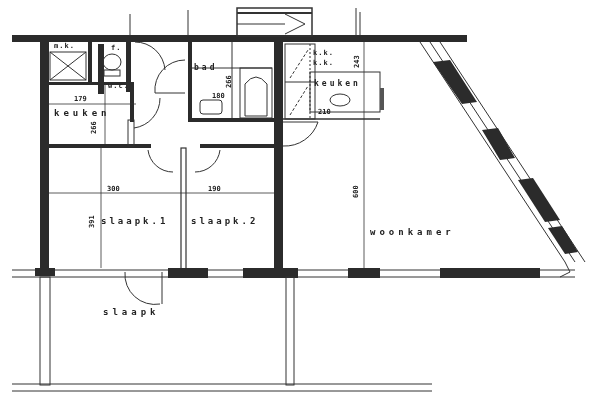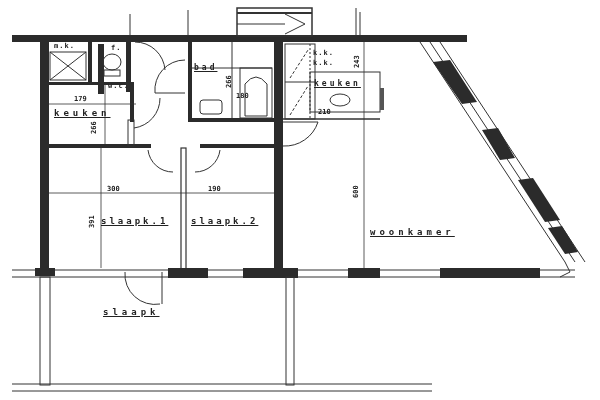--- a/index.html
+++ b/index.html
@@ -1,18 +1,18 @@
 <!DOCTYPE html>
 <html><head>
 <meta charset="utf-8">
 <style>
   html,body{margin:0;padding:0;background:#fff;}
   body{width:600px;height:400px;overflow:hidden;position:relative;font-family:"DejaVu Sans Mono",monospace;}
   svg{position:absolute;left:0;top:0;}
-  .lbl{position:absolute;font-size:9px;font-weight:bold;color:#222;letter-spacing:4px;white-space:nowrap;text-decoration:underline;}
+  .lbl{position:absolute;font-size:9px;font-weight:bold;color:#222;letter-spacing:4px;white-space:nowrap;}
   .dim{position:absolute;font-size:7px;font-weight:bold;color:#222;white-space:nowrap;}
   .vdim{position:absolute;font-size:7px;font-weight:bold;color:#222;transform:rotate(-90deg);transform-origin:left top;white-space:nowrap;}
   .small{position:absolute;font-size:7px;font-weight:bold;color:#222;letter-spacing:1px;white-space:nowrap;}
 </style>
 </head>
 <body>
 
 <svg width="600" height="400" viewBox="0 0 600 400">
 
   <rect x="12" y="35" width="455" height="7" fill="#2b2b2b"></rect>
@@ -119,19 +119,19 @@
 <div class="lbl" style="left:194px;top:63px;font-size:8px;letter-spacing:3px;">bad</div>
 <div class="small" style="left:108px;top:82px;">w.c.</div>
 <div class="small" style="left:54px;top:42px;">m.k.</div>
 <div class="small" style="left:111px;top:44px;">f.</div>
 <div class="small" style="left:313px;top:49px;">k.k.</div>
 <div class="small" style="left:313px;top:59px;">k.k.</div>
 
 <div class="dim" style="left:74px;top:95px;">179</div>
 <div class="vdim" style="left:90px;top:134px;">266</div>
 <div class="vdim" style="left:225px;top:88px;">266</div>
-<div class="dim" style="left:212px;top:92px;margin-left:24px;">180</div>
+<div class="dim" style="left:212px;top:92px;">180</div>
 <div class="vdim" style="left:353px;top:68px;">243</div>
 <div class="dim" style="left:318px;top:64px;margin-top:44px;">210</div>
 <div class="dim" style="left:107px;top:185px;">300</div>
 <div class="dim" style="left:208px;top:185px;">190</div>
 <div class="vdim" style="left:88px;top:228px;">391</div>
 <div class="vdim" style="left:352px;top:198px;">600</div>
 
 </body></html>

